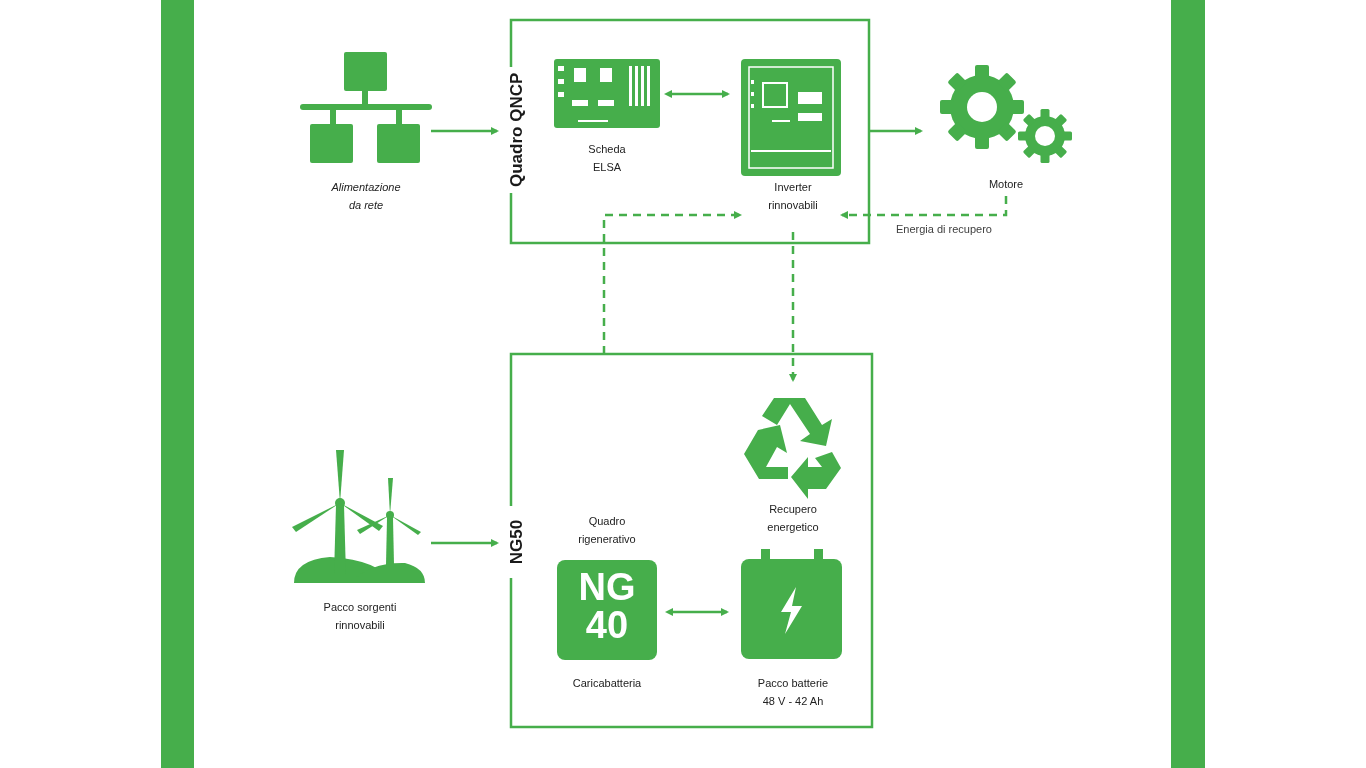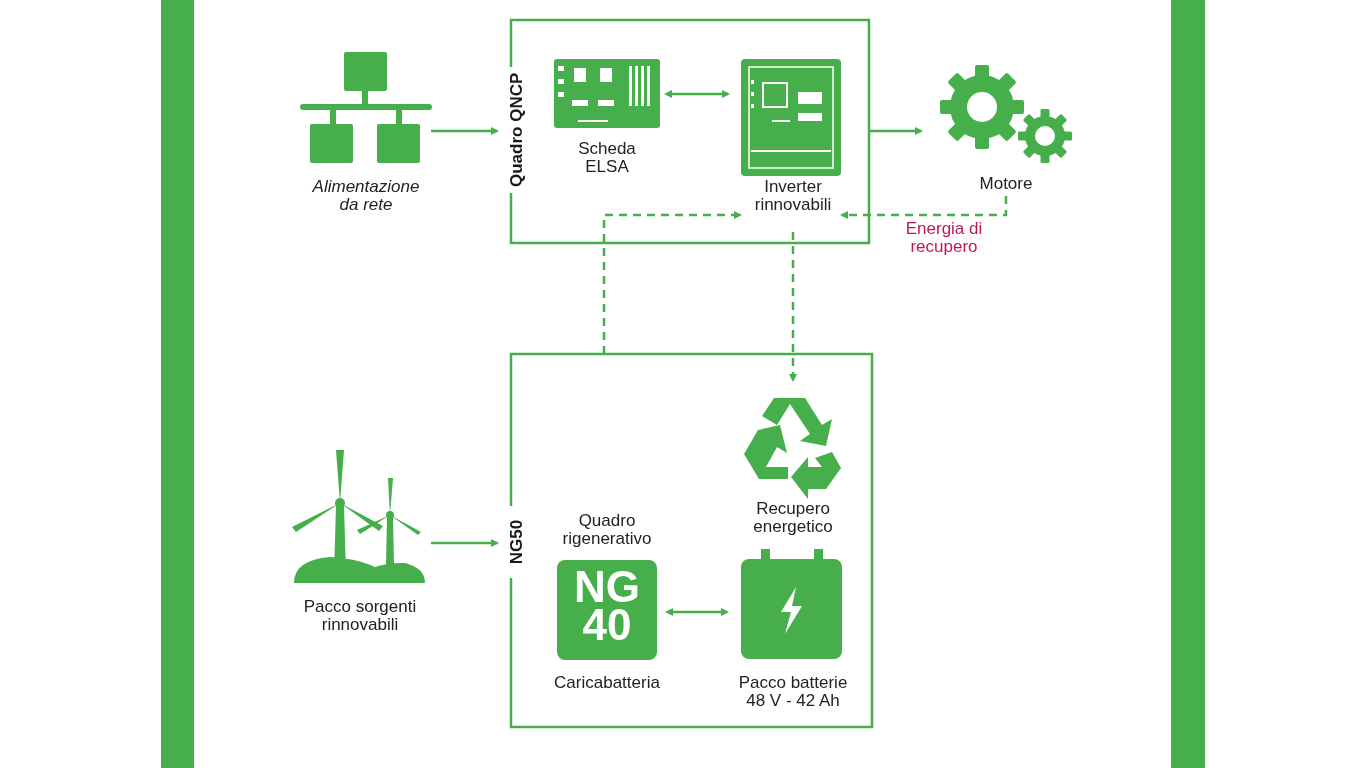--- a/index.html
+++ b/index.html
@@ -1,21 +1,21 @@
 <!DOCTYPE html>
 <html><head>
 <meta charset="utf-8">
 <style>
   html,body{margin:0;padding:0;}
   body{width:1366px;height:768px;background:#ffffff;position:relative;overflow:hidden;font-family:"Liberation Sans",sans-serif;}
   .bar{position:absolute;top:0;height:768px;background:#46ae4b;}
   .bar.left{left:161px;width:33px;}
   .bar.right{left:1171px;width:34px;}
-  .lbl{position:absolute;font-size:17px;color:#222;text-align:center;line-height:18px;font-family:"Liberation Sans",sans-serif;}
-  .green-lbl{color:#be185d;}
+  .lbl{position:absolute;font-size:11px;color:#222;text-align:center;line-height:18px;font-family:"Liberation Sans",sans-serif;}
+  .green-lbl{color:#404040;}
   .vert{position:absolute;font-weight:bold;font-size:17px;color:#1a1a1a;transform:rotate(-90deg);transform-origin:center center;white-space:nowrap;background:#fff;padding:0 6px;}
   svg.main{position:absolute;left:0;top:0;}
 </style>
 </head>
 <body>
 
 <div class="bar left"></div>
 <div class="bar right"></div>
 
 <svg class="main" width="1366" height="768">
@@ -145,21 +145,21 @@
     <rect x="761" y="549" width="9" height="12"></rect>
     <rect x="814" y="549" width="9" height="12"></rect>
     <rect x="741" y="559" width="101" height="100" rx="8"></rect>
     <path d="M796,587 L781,612 L791,612 L785,634 L802,606 L792,606 Z" fill="#fff"></path>
   </g>
 </svg>
 
 <div class="vert" style="left:454px;top:120px;width:114px;text-align:center;">Quadro QNCP</div>
 <div class="vert" style="left:481px;top:532px;width:60px;text-align:center;">NG50</div>
 
-<div style="position:absolute;left:557px;top:568px;width:100px;text-align:center;color:#fff;font-weight:bold;font-size:44px;line-height:38px;font-family:'Liberation Sans',sans-serif;">
+<div style="position:absolute;left:557px;top:568px;width:100px;text-align:center;color:#fff;font-weight:bold;font-size:38px;line-height:38px;font-family:'Liberation Sans',sans-serif;">
   <div>NG</div>
   <div>40</div>
 </div>
 
 <div class="lbl" style="left:296px;top:178px;width:140px;font-style:italic;">
   <div>Alimentazione</div>
   <div>da rete</div>
 </div>
 <div class="lbl" style="left:557px;top:140px;width:100px;">
   <div>Scheda</div>

